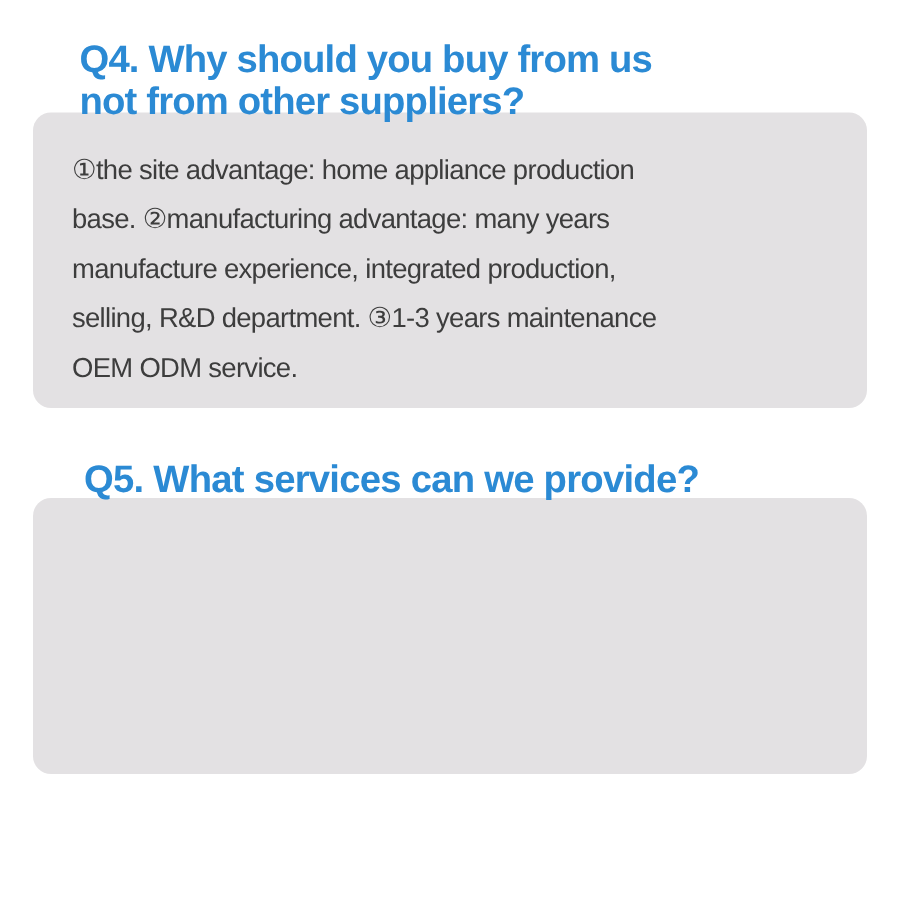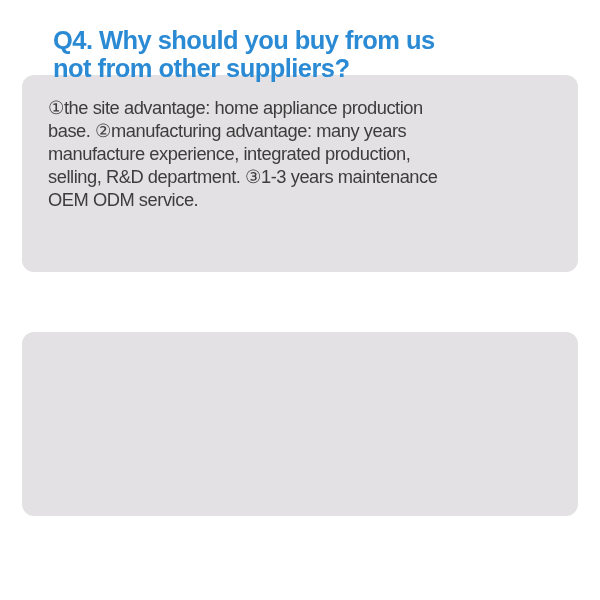--- a/index.html
+++ b/index.html
@@ -71,21 +71,21 @@
   }
 
   #faq-block-q5 .faq-heading {
     padding-left: 34px;
     letter-spacing: -0.5px;
   }
 
   .faq-body {
     color: #3d3d3d;
     font-size: 18.3px;
-    line-height: 23px;
+    line-height: 33px;
     letter-spacing: -0.45px;
     margin: 0;
     white-space: pre-line;
   }
 
   #faq-block-q4 .faq-body {
     padding: 14px 0 0 26px;
   }
   #faq-block-q5 .faq-body {
     padding: 18px 0 0 26px;
@@ -106,16 +106,17 @@
 base. ②manufacturing advantage: many years
 manufacture experience, integrated production,
 selling, R&amp;D department. ③1-3 years maintenance
 OEM ODM service.</p>
     </div>
   </section>
 
   <section class="faq-block" id="faq-block-q5">
     <div class="faq-panel"></div>
     <div class="faq-inner">
+      <h2 class="faq-heading">Q5. What services can we provide?</h2>
     </div>
   </section>
 
 </div>
 
 </body></html>

